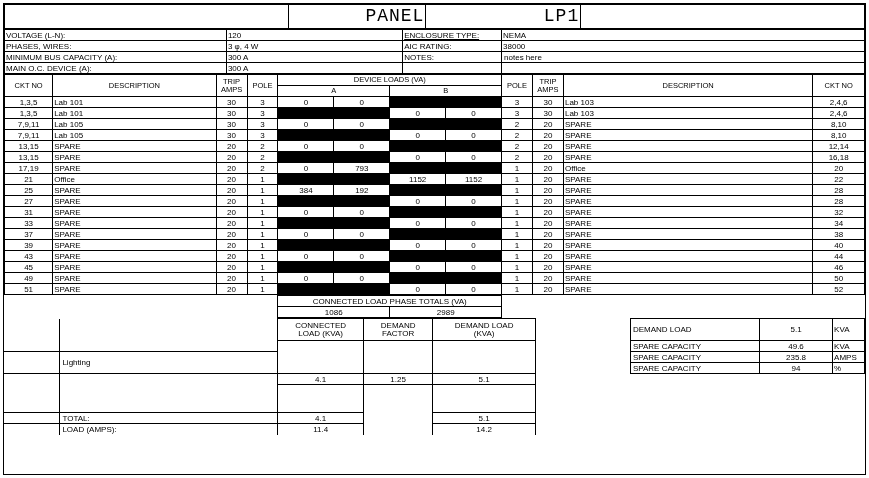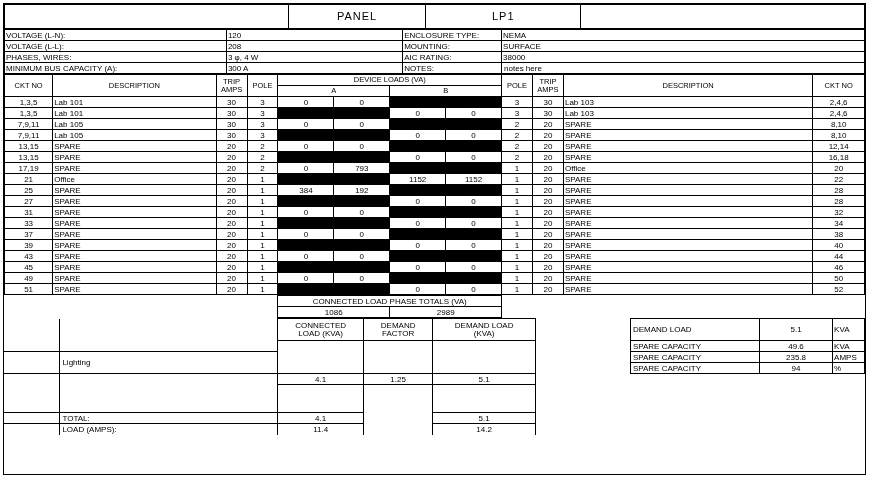--- a/index.html
+++ b/index.html
@@ -4,21 +4,21 @@
 <style>
   html,body{margin:0;padding:0;background:#ffffff;}
   body{font-family:"Liberation Sans", sans-serif;color:#000;}
   #sheet{position:relative;width:869px;height:478px;box-sizing:border-box;background:#fff;}
   .outer{position:absolute;left:3px;top:3px;width:863px;height:472px;border:1px solid #000;box-sizing:border-box;}
   table{border-collapse:collapse;table-layout:fixed;}
   td,th{border:1px solid #000;font-size:8px;line-height:9px;padding:0 1px;font-weight:normal;text-align:left;vertical-align:middle;height:11px;box-sizing:border-box;}
   .c{text-align:center;}
   .blk{background:#000;}
   .title-row td{border:1px solid #000;height:24px;}
-  .title-txt{font-size:11px;text-align:center;letter-spacing:1px;}
+  .title-txt{font-size:18px;text-align:right;letter-spacing:1px;font-family:Liberation Mono, monospace;}
   .hdr td{text-align:center;font-size:7.5px;line-height:8px;}
   .tbl-full{width:100%;}
   .pad{padding-left:2px;}
 </style>
 </head>
 <body>
 
 <div id="sheet">
   <div class="outer">
 
@@ -31,40 +31,40 @@
         <td style="width:33%;"></td>
       </tr>
     </tbody>
       </table>
 
     <table class="tbl-full" style="width:100%;">
       <tbody>
           <tr>
         <td style="width:25.8%;margin-top:12px;">VOLTAGE (L-N):</td>
         <td style="width:20.5%;">120</td>
-        <td style="width:11.5%;">ENCLOSURE TYPE:</td>
+        <td style="width:11.5%;text-decoration:underline;">ENCLOSURE TYPE:</td>
         <td style="width:42.2%;">NEMA</td>
-      </tr>
-      <tr>
-        <td>VOLTAGE (L-L):</td>
-        <td>208</td>
-        <td>MOUNTING:</td>
-        <td>SURFACE</td>
       </tr>
       <tr>
         <td>PHASES, WIRES:</td>
         <td>3 φ, 4 W</td>
         <td>AIC RATING:</td>
         <td>38000</td>
       </tr>
       <tr>
         <td>MINIMUM BUS CAPACITY (A):</td>
         <td>300 A</td>
         <td>NOTES:</td>
         <td class="pad">notes here</td>
+      </tr>
+      <tr>
+        <td>MAIN O.C. DEVICE (A):</td>
+        <td>300 A</td>
+        <td></td>
+        <td></td>
       </tr>
     </tbody>
       </table>
 
     <table class="tbl-full" style="width:100%;">
       <colgroup>
         <col style="width:5.6%">
           <col style="width:19.0%">
           <col style="width:3.6%">
           <col style="width:3.6%">

